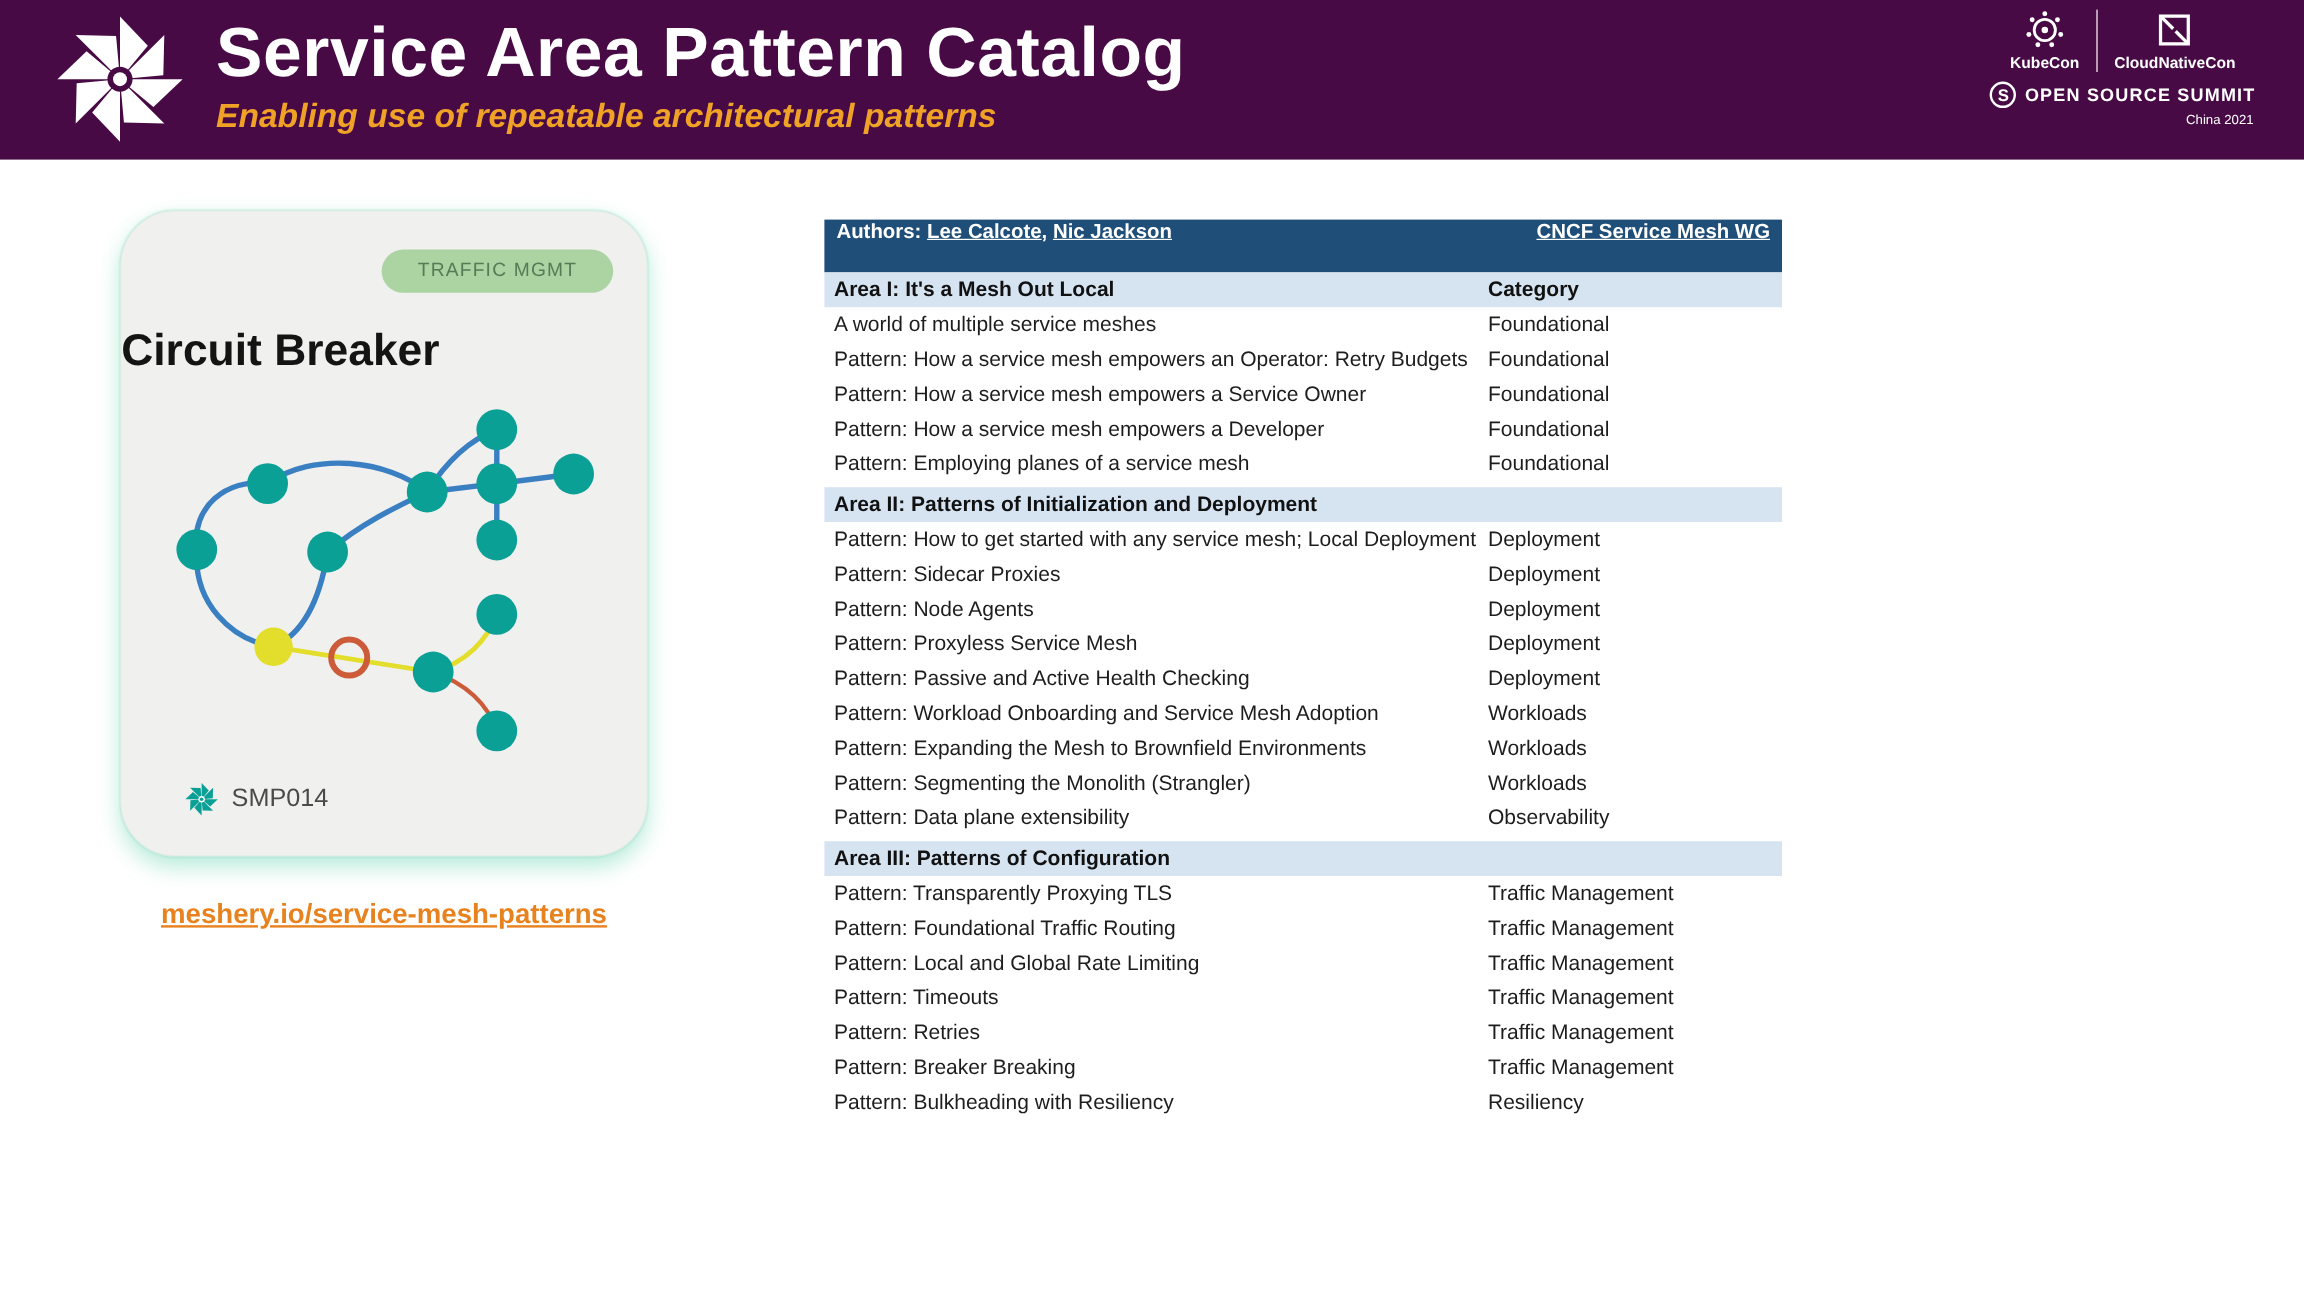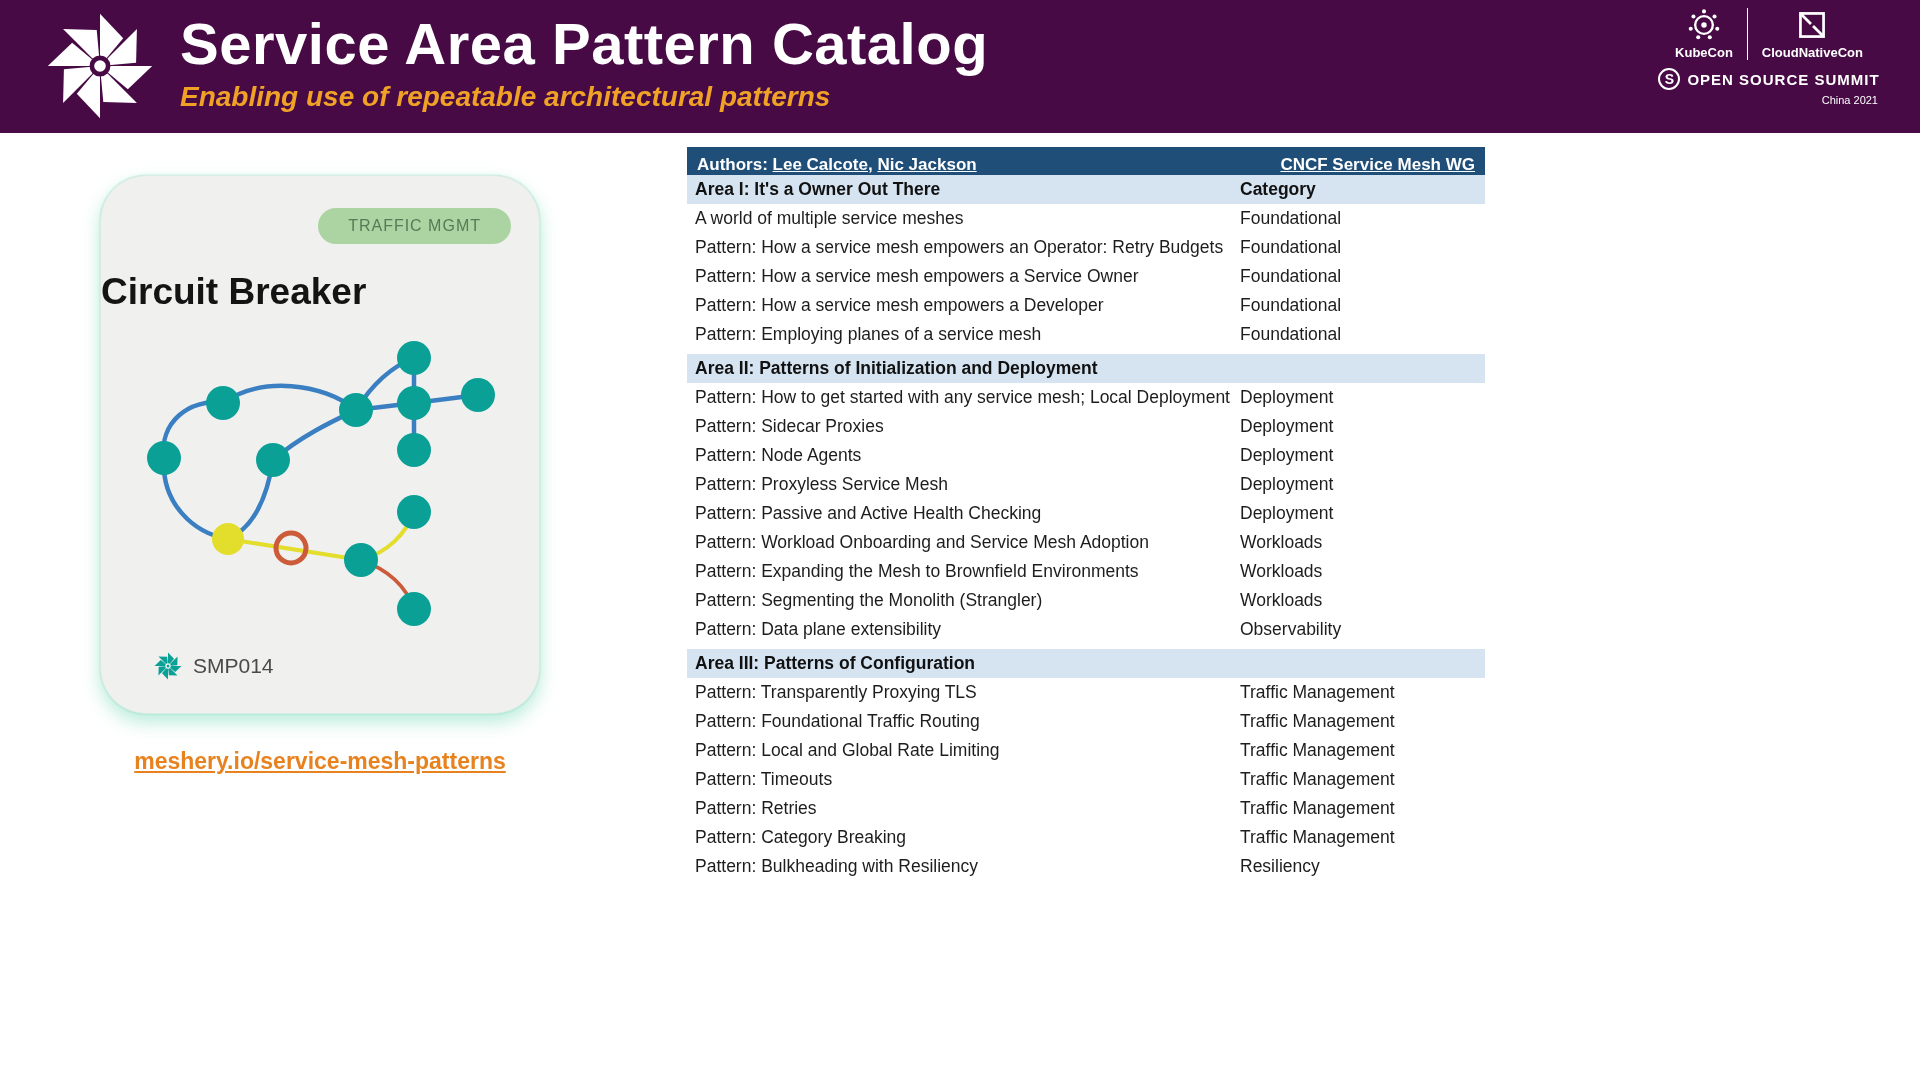--- a/index.html
+++ b/index.html
@@ -38,23 +38,23 @@
   .card-diagram { position:absolute; top:152px; left:0; width:440px; height:312px; }
   .card-footer { position:absolute; left:52px; bottom:32px; display:flex; align-items:center; gap:10px; }
   .card-footer svg { width:30px; height:30px; }
   .card-code { font-size:21px; color:#4a4a4a; }
 
   .card-link { position:absolute; left:100px; top:748px; width:440px; text-align:center; }
   .card-link a { color:#e8821e; font-size:23px; font-weight:700; text-decoration:underline; cursor:pointer; }
 
   
   .pattern-table { position:absolute; left:687px; top:147px; width:798px; }
-  .authors-bar { display:flex; justify-content:space-between; align-items:flex-end;
-                 background:#1f4e79; color:#fff; height:28px; padding:0 10px;
-                 font-size:17px; font-weight:700; }
+  .authors-bar { display:flex; justify-content:space-between; align-items:flex-start;
+                 background:#1f4e79; color:#fff; height:44px; padding:0 10px;
+                 font-size:17px; font-weight:700;margin-top:36px; }
   .author-link, .wg-link { text-decoration:underline; cursor:pointer; color:#fff; }
   .trow { display:flex; align-items:center; height:29px; padding:0 8px; font-size:17.5px; color:#1d1d1d; }
   .trow .pattern { flex:1 1 auto; white-space:nowrap; overflow:hidden; }
   .trow .category { flex:0 0 237px; white-space:nowrap; }
   .trow.section { background:#d6e4f2; font-weight:700; color:#111; }
   .trow.section.gap { margin-top:5px; }
 </style>
 </head>
 <body>
 
@@ -186,21 +186,21 @@
 
 <div class="pattern-table">
   <div class="authors-bar">
     <div>
       <span>Authors: </span><span class="author-link">Lee Calcote</span><span>, </span><span class="author-link">Nic Jackson</span>
     </div>
     <div class="wg-link">CNCF Service Mesh WG</div>
   </div>
   <div id="table-body">
       <div class="trow section">
-        <div class="cell pattern">Area I: It's a Owner Out There</div>
+        <div class="cell pattern">Area I: It's a Mesh Out Local</div>
         <div class="cell category">Category</div>
       </div>
       <div class="trow">
         <div class="cell pattern">A world of multiple service meshes</div>
         <div class="cell category">Foundational</div>
       </div>
       <div class="trow">
         <div class="cell pattern">Pattern: How a service mesh empowers an Operator: Retry Budgets</div>
         <div class="cell category">Foundational</div>
       </div>
@@ -274,21 +274,21 @@
       </div>
       <div class="trow">
         <div class="cell pattern">Pattern: Timeouts</div>
         <div class="cell category">Traffic Management</div>
       </div>
       <div class="trow">
         <div class="cell pattern">Pattern: Retries</div>
         <div class="cell category">Traffic Management</div>
       </div>
       <div class="trow">
-        <div class="cell pattern">Pattern: Category Breaking</div>
+        <div class="cell pattern">Pattern: Breaker Breaking</div>
         <div class="cell category">Traffic Management</div>
       </div>
       <div class="trow">
         <div class="cell pattern">Pattern: Bulkheading with Resiliency</div>
         <div class="cell category">Resiliency</div>
       </div>
     </div>
 </div>
 
 </body></html>

